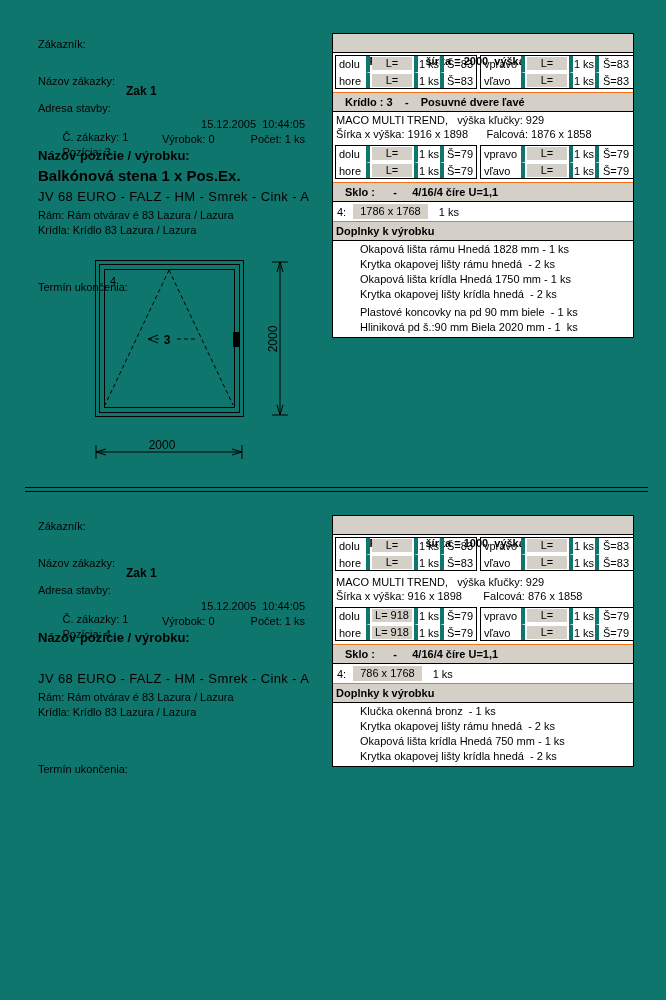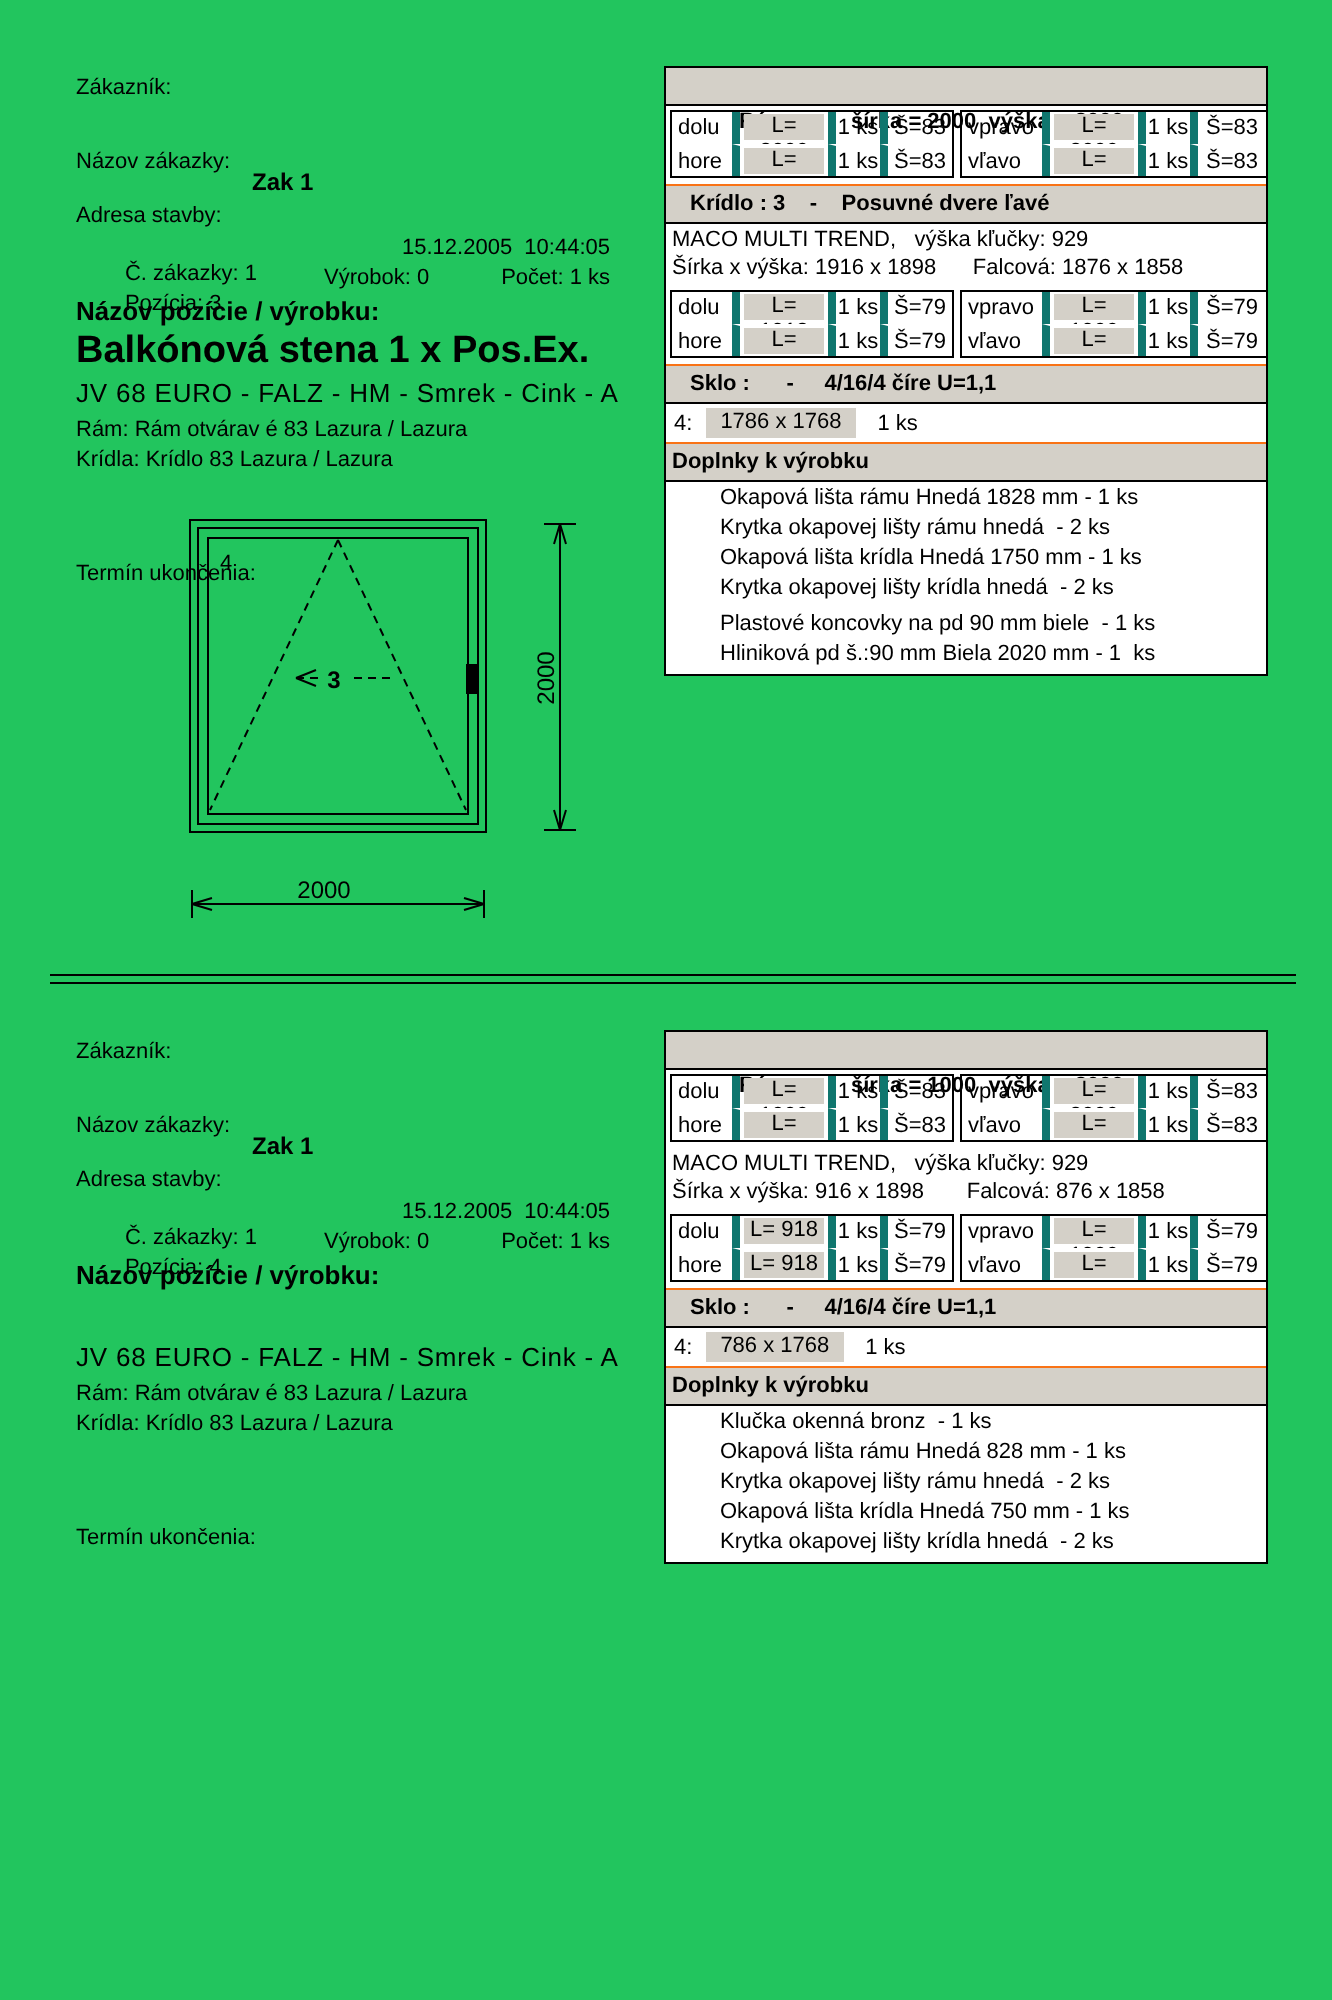--- a/index.html
+++ b/index.html
@@ -1,37 +1,37 @@
 <!DOCTYPE html>
 <html><head>
 <meta charset="utf-8">
 <style>
   html,body { margin:0; padding:0; background:#fff; }
   .page {
-    position:relative; width:666px; height:1000px; background:#22c55e;
+    position:relative; width:666px; height:1000px; background:#0f766e;
     font-family:"Liberation Sans","DejaVu Sans",sans-serif;
     font-size:11px; color:#000; overflow:hidden;
   }
   .section { position:absolute; left:0; width:666px; }
   .sec-top { top:0; }
   .sec-bot { top:482px; }
 
   
   .leftcol { position:absolute; left:38px; top:38px; width:267px; height:215px; }
   .ln { position:absolute; left:0; width:100%; line-height:13px; white-space:pre; }
   .l-zakaznik { top:0; }
   .l-nazovzak { top:37px; }
   .l-zak1 { top:47px; padding-left:88px; font-weight:bold; font-size:12px; box-sizing:border-box; }
   .l-adresa { top:64px; }
   .l-czak { top:80px; }
   .l-poz { top:95px; }
   .fl-right { position:absolute; right:0; top:0; white-space:pre; }
   .fl-mid { position:absolute; left:124px; top:0; white-space:pre; }
   .l-nazovpoz { top:111px; font-weight:bold; font-size:13px; }
-  .l-produkt { top:131px; font-weight:bold; font-size:19px; }
+  .l-produkt { top:131px; font-weight:bold; font-size:15px; }
   .l-system { top:152px; font-size:13px; letter-spacing:0.4px; }
   .l-ram { top:171px; }
   .l-kridla { top:186px; }
   .l-termin { top:201px;margin-top:42px; }
 
   
   .panel { position:absolute; left:332px; top:33px; width:302px;
            border:1px solid #000; background:#fff; box-sizing:border-box; }
   .band { background:#d4d0c8; border-top:1px solid #f97316; border-bottom:1px solid #000;
           font-weight:bold; height:18px; line-height:18px; padding-left:12px; white-space:pre; }
@@ -346,21 +346,20 @@
       <div class="band">Sklo :      -     4/16/4 číre U=1,1</div>
       <div class="sklorow">
         <span class="sklo-idx">4:</span>
         <span class="sizepill">786 x 1768</span>
         <span class="sklo-qty">1 ks</span>
       </div>
 
       <div class="band tight">Doplnky k výrobku</div>
       <div class="items">
         <div class="item">Klučka okenná bronz  - 1 ks</div>
-        <div class="item">Okapová lišta rámu Hnedá 828 mm - 1 ks</div>
         <div class="item">Krytka okapovej lišty rámu hnedá  - 2 ks</div>
         <div class="item">Okapová lišta krídla Hnedá 750 mm - 1 ks</div>
         <div class="item">Krytka okapovej lišty krídla hnedá  - 2 ks</div>
       </div>
     </div>
 
   </div>
 
 </div>
 

